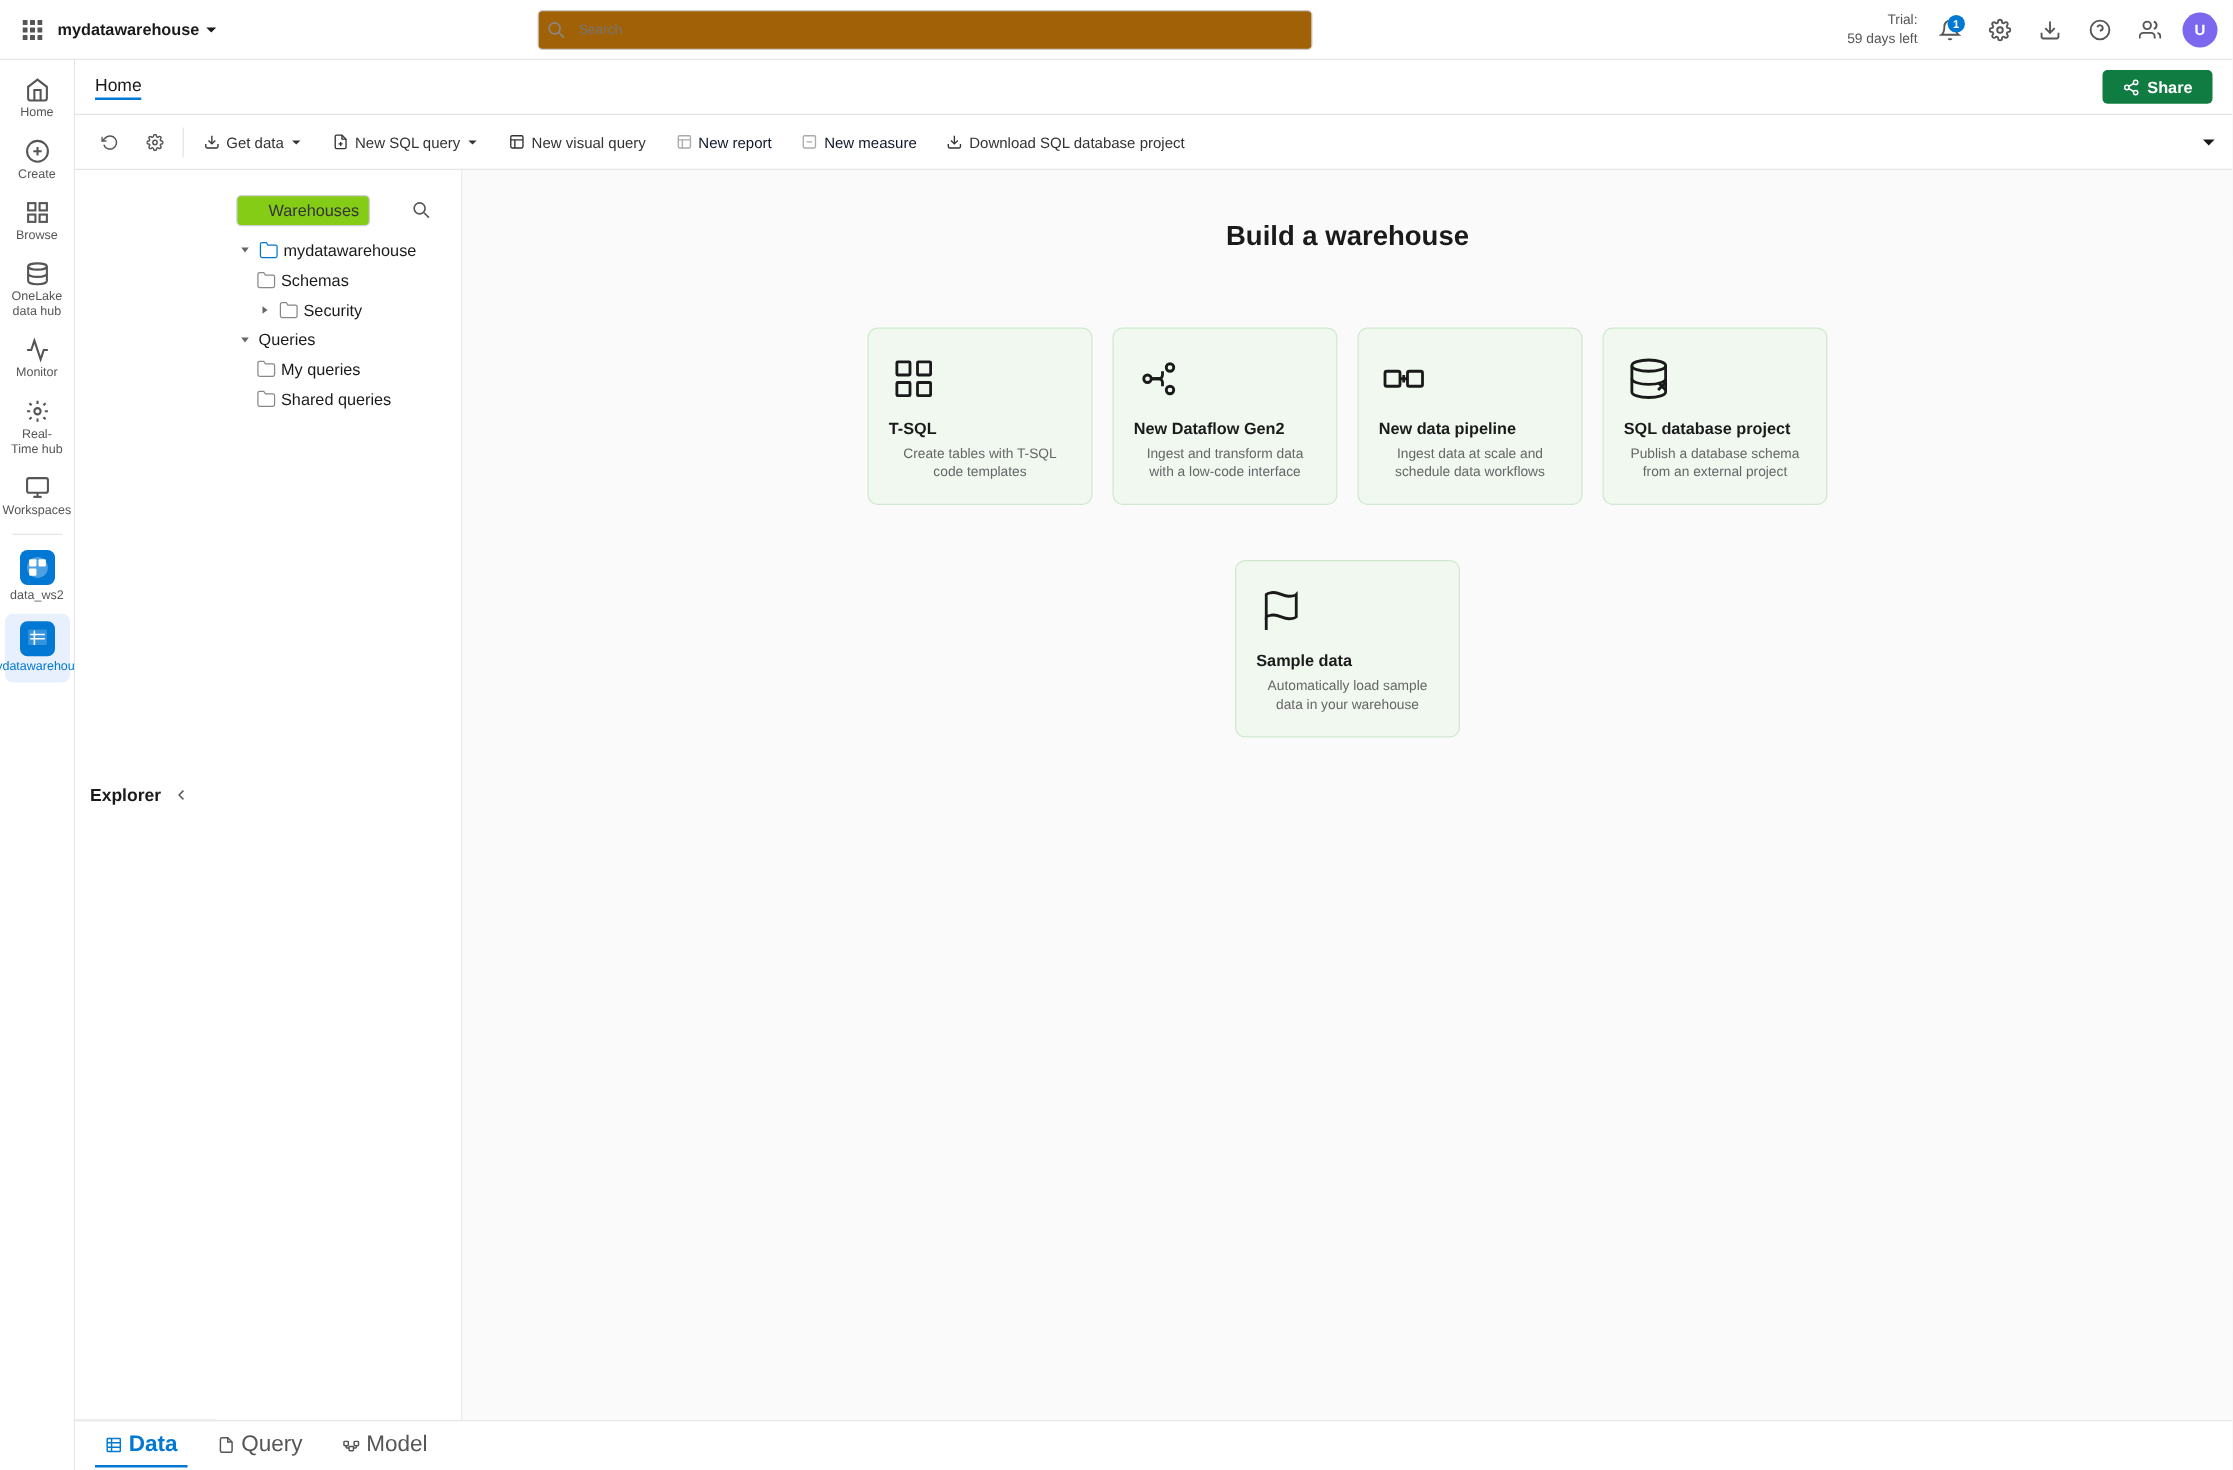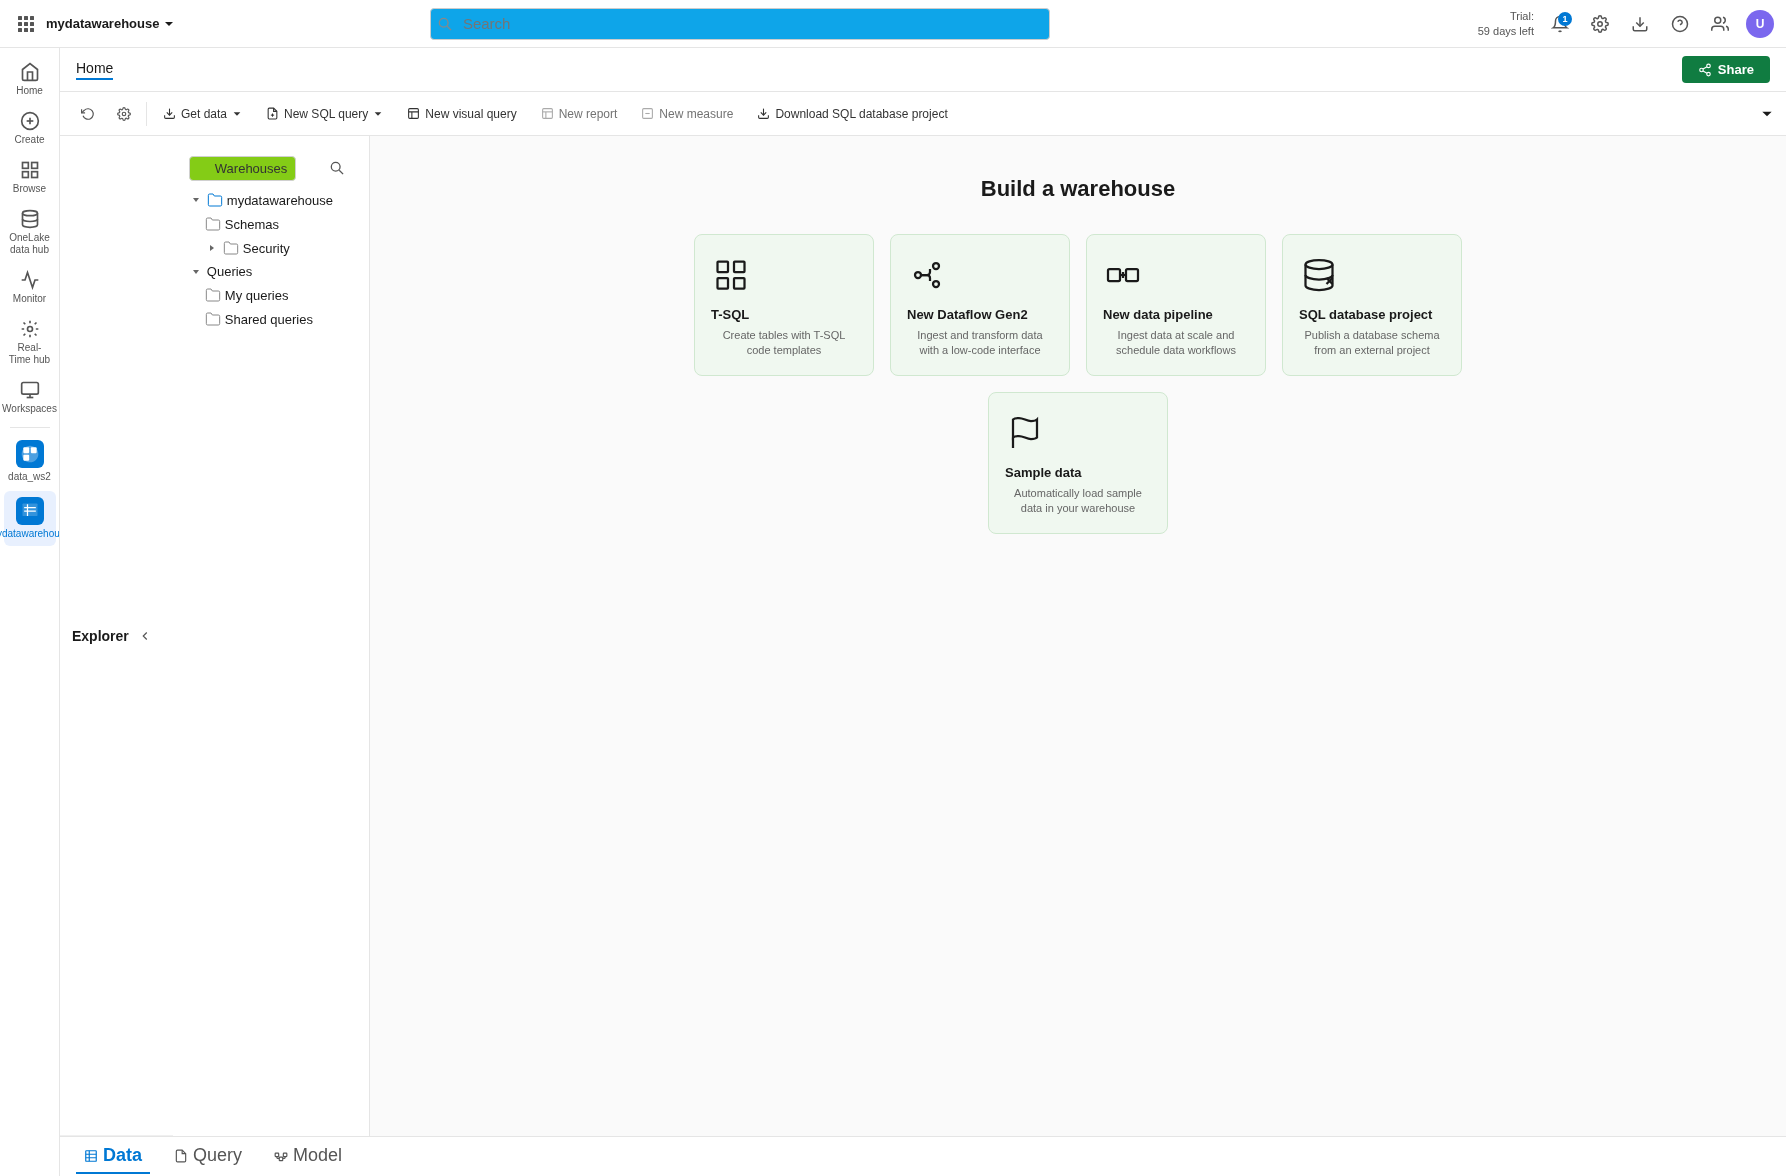--- a/index.html
+++ b/index.html
@@ -4,21 +4,21 @@
   <style>
     * { box-sizing: border-box; margin: 0; padding: 0; }
     body { font-family: 'Segoe UI', Arial, sans-serif; font-size: 13px; background: #f5f5f5; color: #1a1a1a; height: 100vh; display: flex; flex-direction: column; overflow: hidden; }
 
     
     .topbar { height: 48px; background: #fff; display: flex; align-items: center; padding: 0 12px; border-bottom: 1px solid #e5e5e5; gap: 8px; z-index: 100; }
     .topbar-left { display: flex; align-items: center; gap: 6px; min-width: 200px; }
     .apps-icon { width: 28px; height: 28px; display: flex; align-items: center; justify-content: center; cursor: pointer; color: #555; }
     .workspace-name { font-size: 13px; font-weight: 600; color: #1a1a1a; display: flex; align-items: center; gap: 4px; cursor: pointer; }
     .search-bar { flex: 1; max-width: 620px; margin: 0 auto; }
-    .search-bar input { width: 100%; height: 32px; border: 1px solid #ccc; border-radius: 4px; padding: 0 12px 0 32px; font-size: 15px; outline: none; background: #0ea5e9; }
+    .search-bar input { width: 100%; height: 32px; border: 1px solid #ccc; border-radius: 4px; padding: 0 12px 0 32px; font-size: 11px; outline: none; background: #a16207; }
     .search-container { position: relative; }
     .search-container svg { position: absolute; left: 8px; top: 50%; transform: translateY(-50%); color: #888; }
     .topbar-right { display: flex; align-items: center; gap: 12px; margin-left: auto; }
     .trial-info { font-size: 11px; color: #555; text-align: right; line-height: 1.3; }
     .topbar-icon { width: 28px; height: 28px; display: flex; align-items: center; justify-content: center; cursor: pointer; color: #555; position: relative; }
     .notif-badge { position: absolute; top: 2px; right: 2px; background: #0078d4; color: white; border-radius: 50%; width: 14px; height: 14px; font-size: 9px; display: flex; align-items: center; justify-content: center; font-weight: 700; }
     .avatar { width: 28px; height: 28px; border-radius: 50%; background: #7b68ee; display: flex; align-items: center; justify-content: center; color: white; font-size: 12px; font-weight: 600; cursor: pointer; }
 
     
     .main-layout { display: flex; flex: 1; overflow: hidden; }
@@ -36,21 +36,21 @@
 
     
     .tab-bar { height: 44px; background: #fff; display: flex; align-items: center; padding: 0 16px; border-bottom: 1px solid #e5e5e5; gap: 16px; justify-content: space-between; }
     .tab-bar-left { display: flex; align-items: center; gap: 16px; }
     .tab-item { font-size: 14px; font-weight: 500; color: #1a1a1a; cursor: pointer; padding-bottom: 2px; border-bottom: 2px solid #0078d4; }
     .share-btn { background: #107c41; color: white; border: none; border-radius: 4px; padding: 6px 16px; font-size: 13px; font-weight: 600; cursor: pointer; display: flex; align-items: center; gap: 6px; }
 
     
     .toolbar { height: 44px; background: #fff; display: flex; align-items: center; padding: 0 12px; border-bottom: 1px solid #e5e5e5; gap: 4px; }
     .toolbar-btn { display: flex; align-items: center; gap: 5px; padding: 5px 10px; border-radius: 4px; cursor: pointer; font-size: 12px; color: #333; border: none; background: transparent; }
-    .toolbar-btn.disabled { color: #737373; cursor: default; align-items: center; }
+    .toolbar-btn.disabled { color: #0f172a; cursor: default; align-items: center; }
     .toolbar-sep { width: 1px; height: 24px; background: #e5e5e5; margin: 0 2px; }
     .toolbar-icon-only { width: 32px; height: 32px; display: flex; align-items: center; justify-content: center; border-radius: 4px; cursor: pointer; color: #555; }
     .toolbar-chevron { display: flex; align-items: center; margin-left: auto; }
 
     
     .lower-area { display: flex; flex: 1; overflow: hidden; }
 
     
     .explorer { width: 310px; background: #fff; border-right: 1px solid #e5e5e5; display: flex; flex-direction: row; overflow: hidden; }
     .explorer-header { display: flex; align-items: center; justify-content: space-between; padding: 10px 12px; border-bottom: 1px solid #f0f0f0; }
@@ -67,21 +67,21 @@
     .tree-child { padding-left: 24px; }
 
     
     .main-content { flex: 1; overflow-y: auto; padding: 40px 20px; display: flex; flex-direction: column; align-items: center; background: #fafafa; text-align: center; }
     .build-title { font-size: 22px; font-weight: 700; color: #1a1a1a; margin-bottom: 32px; }
     .cards-row { display: flex; gap: 16px; flex-wrap: wrap; justify-content: center; max-width: 960px; }
     .card { width: 180px; background: #fff; border: 1px solid #e5e5e5; border-radius: 8px; padding: 20px 16px 16px; cursor: pointer; display: flex; flex-direction: column; align-items: flex-start; transition: box-shadow 0.15s; }
     .card-icon { width: 40px; height: 40px; display: flex; align-items: center; justify-content: center; margin-bottom: 12px; color: #1a1a1a; }
     .card-title { font-size: 13px; font-weight: 600; color: #1a1a1a; margin-bottom: 6px; }
     .card-desc { font-size: 11px; color: #666; line-height: 1.4; }
-    .card.light-green { background: #f0f8f0; border-color: #d0e8d0; }
+    .card.light-green { background: #f0f8f0; border-color: #d0e8d0; margin-top: 28px; }
 
     
     .bottom-tabs { height: 40px; background: #fff; border-top: 1px solid #e5e5e5; display: flex; align-items: center; padding: 0 16px; gap: 16px; }
     .bottom-tab { display: flex; align-items: center; gap: 5px; font-size: 18px; color: #555; cursor: pointer; padding: 6px 8px; border-bottom: 2px solid transparent; }
     .bottom-tab.active { color: #0078d4; border-bottom-color: #0078d4; font-weight: 600; }
   </style>
 </head>
 <body>
 
 <div class="topbar">

